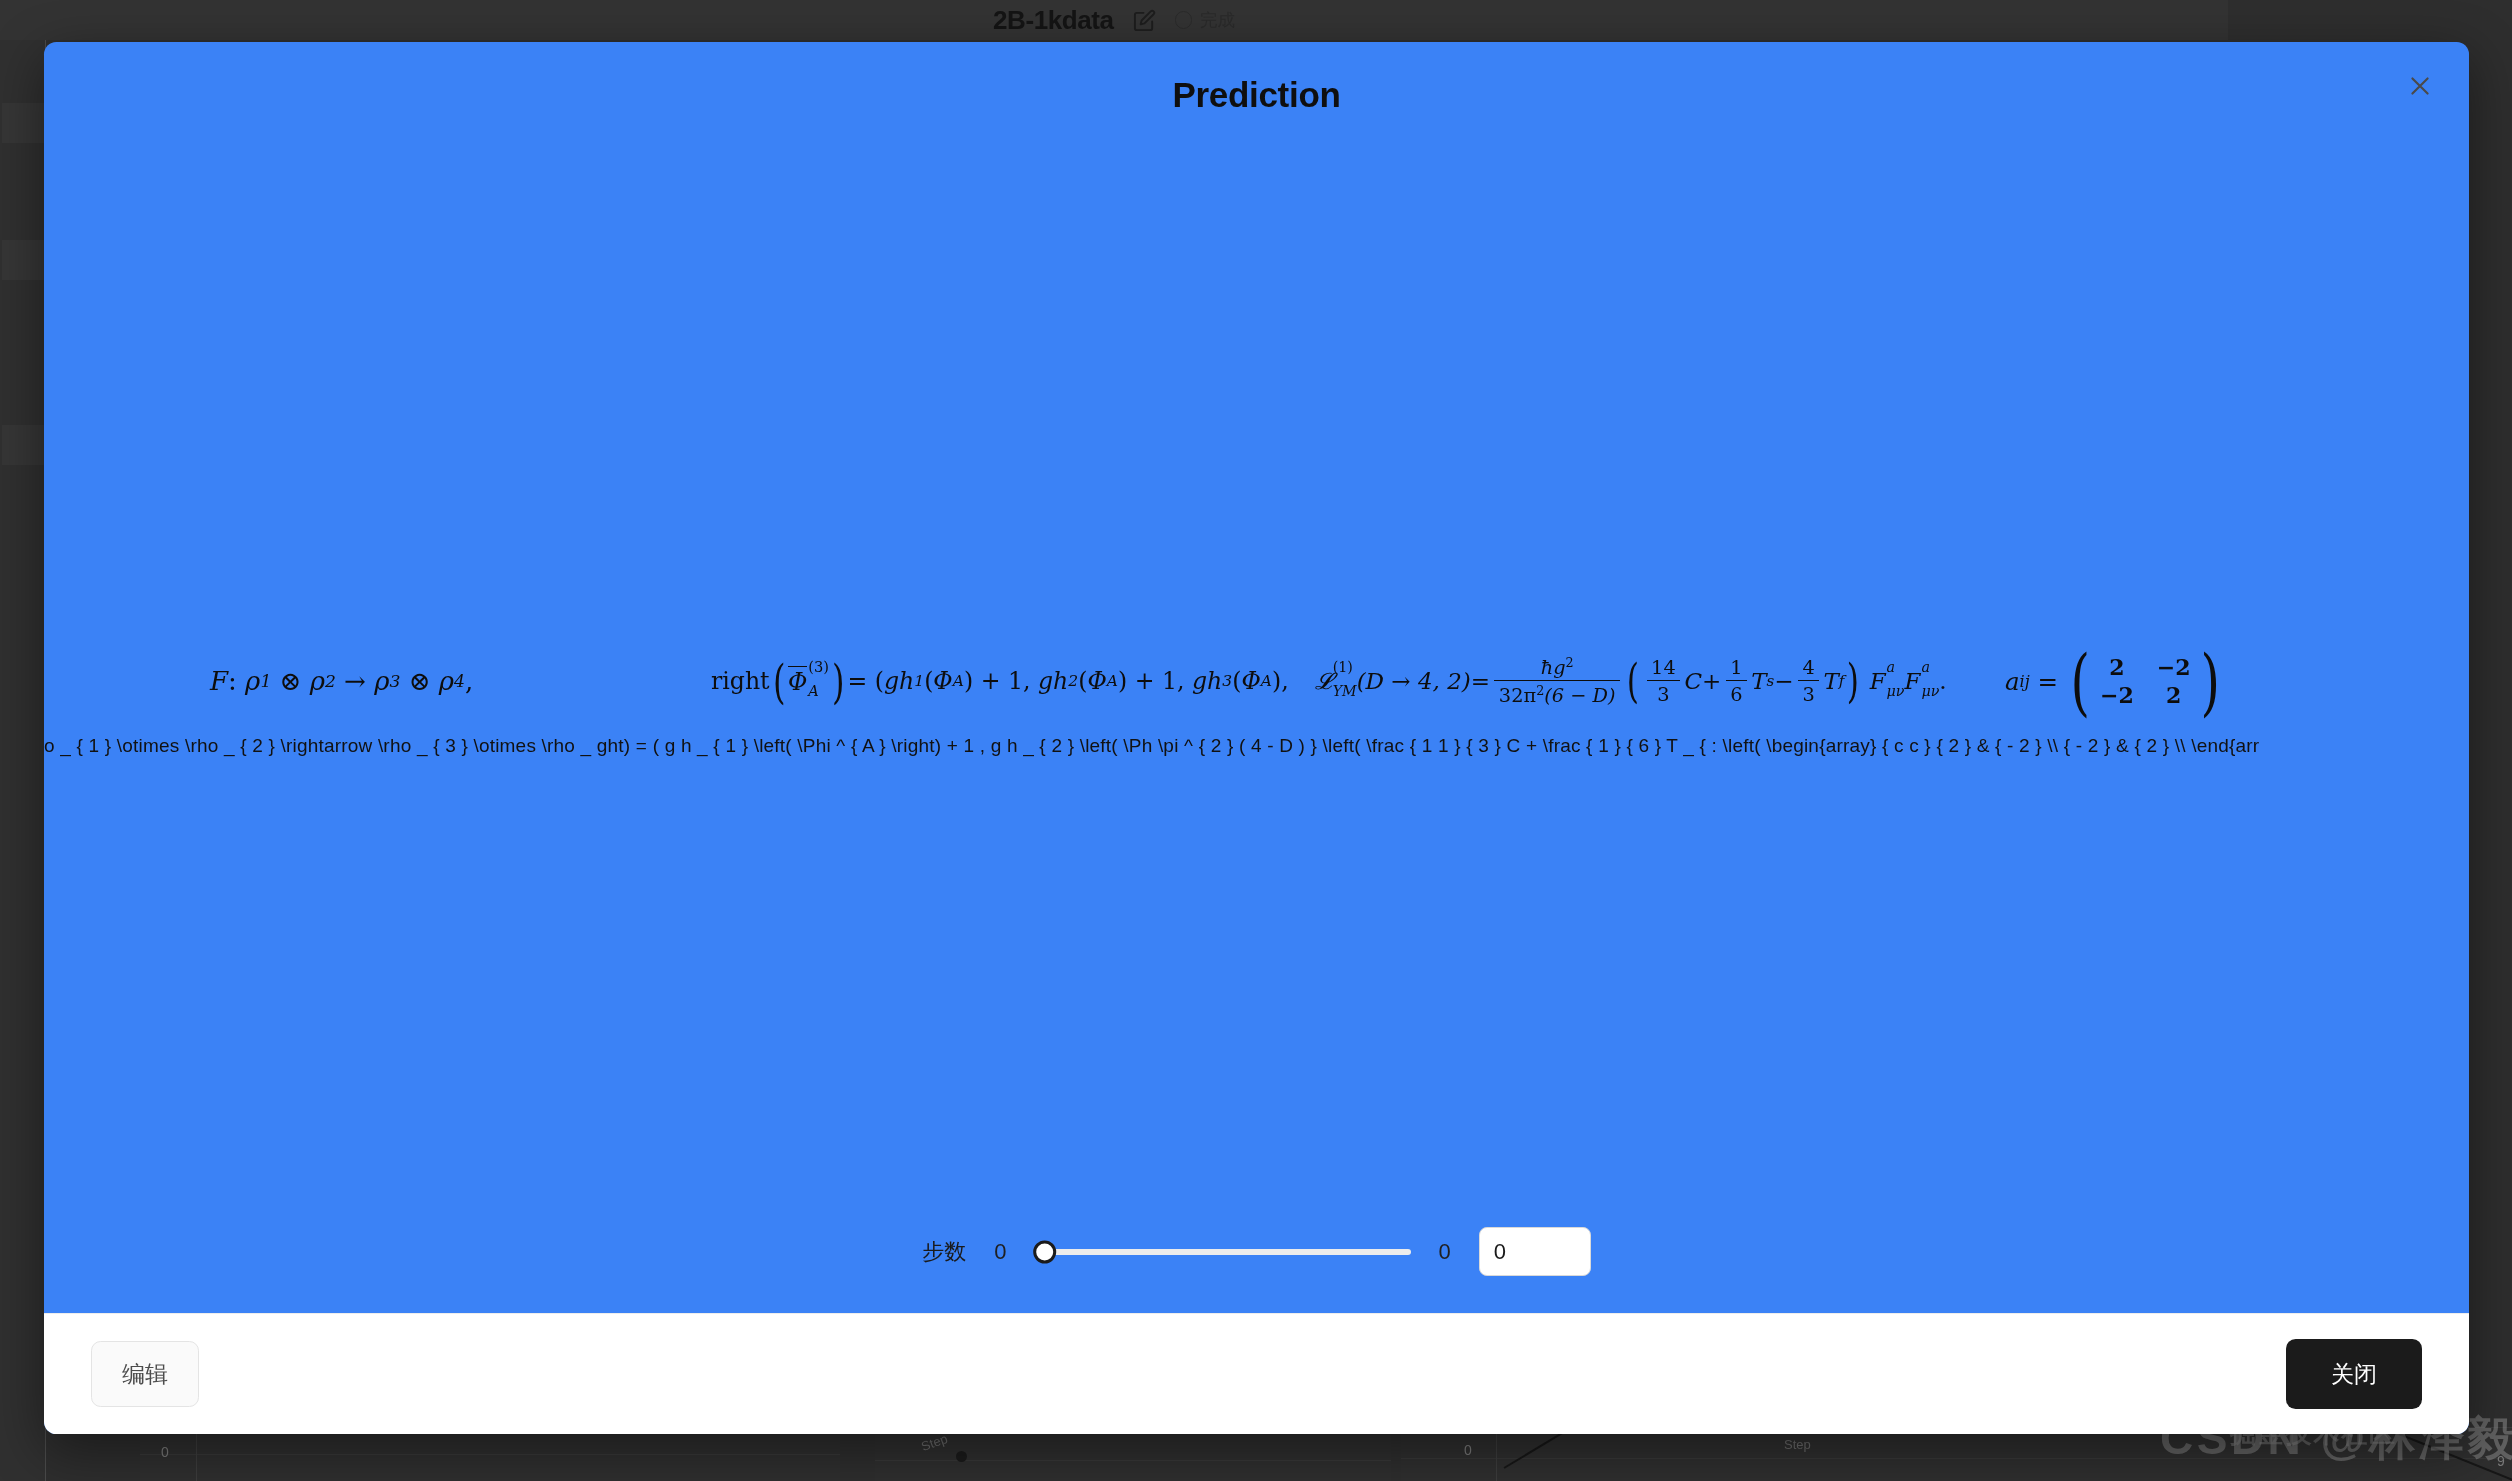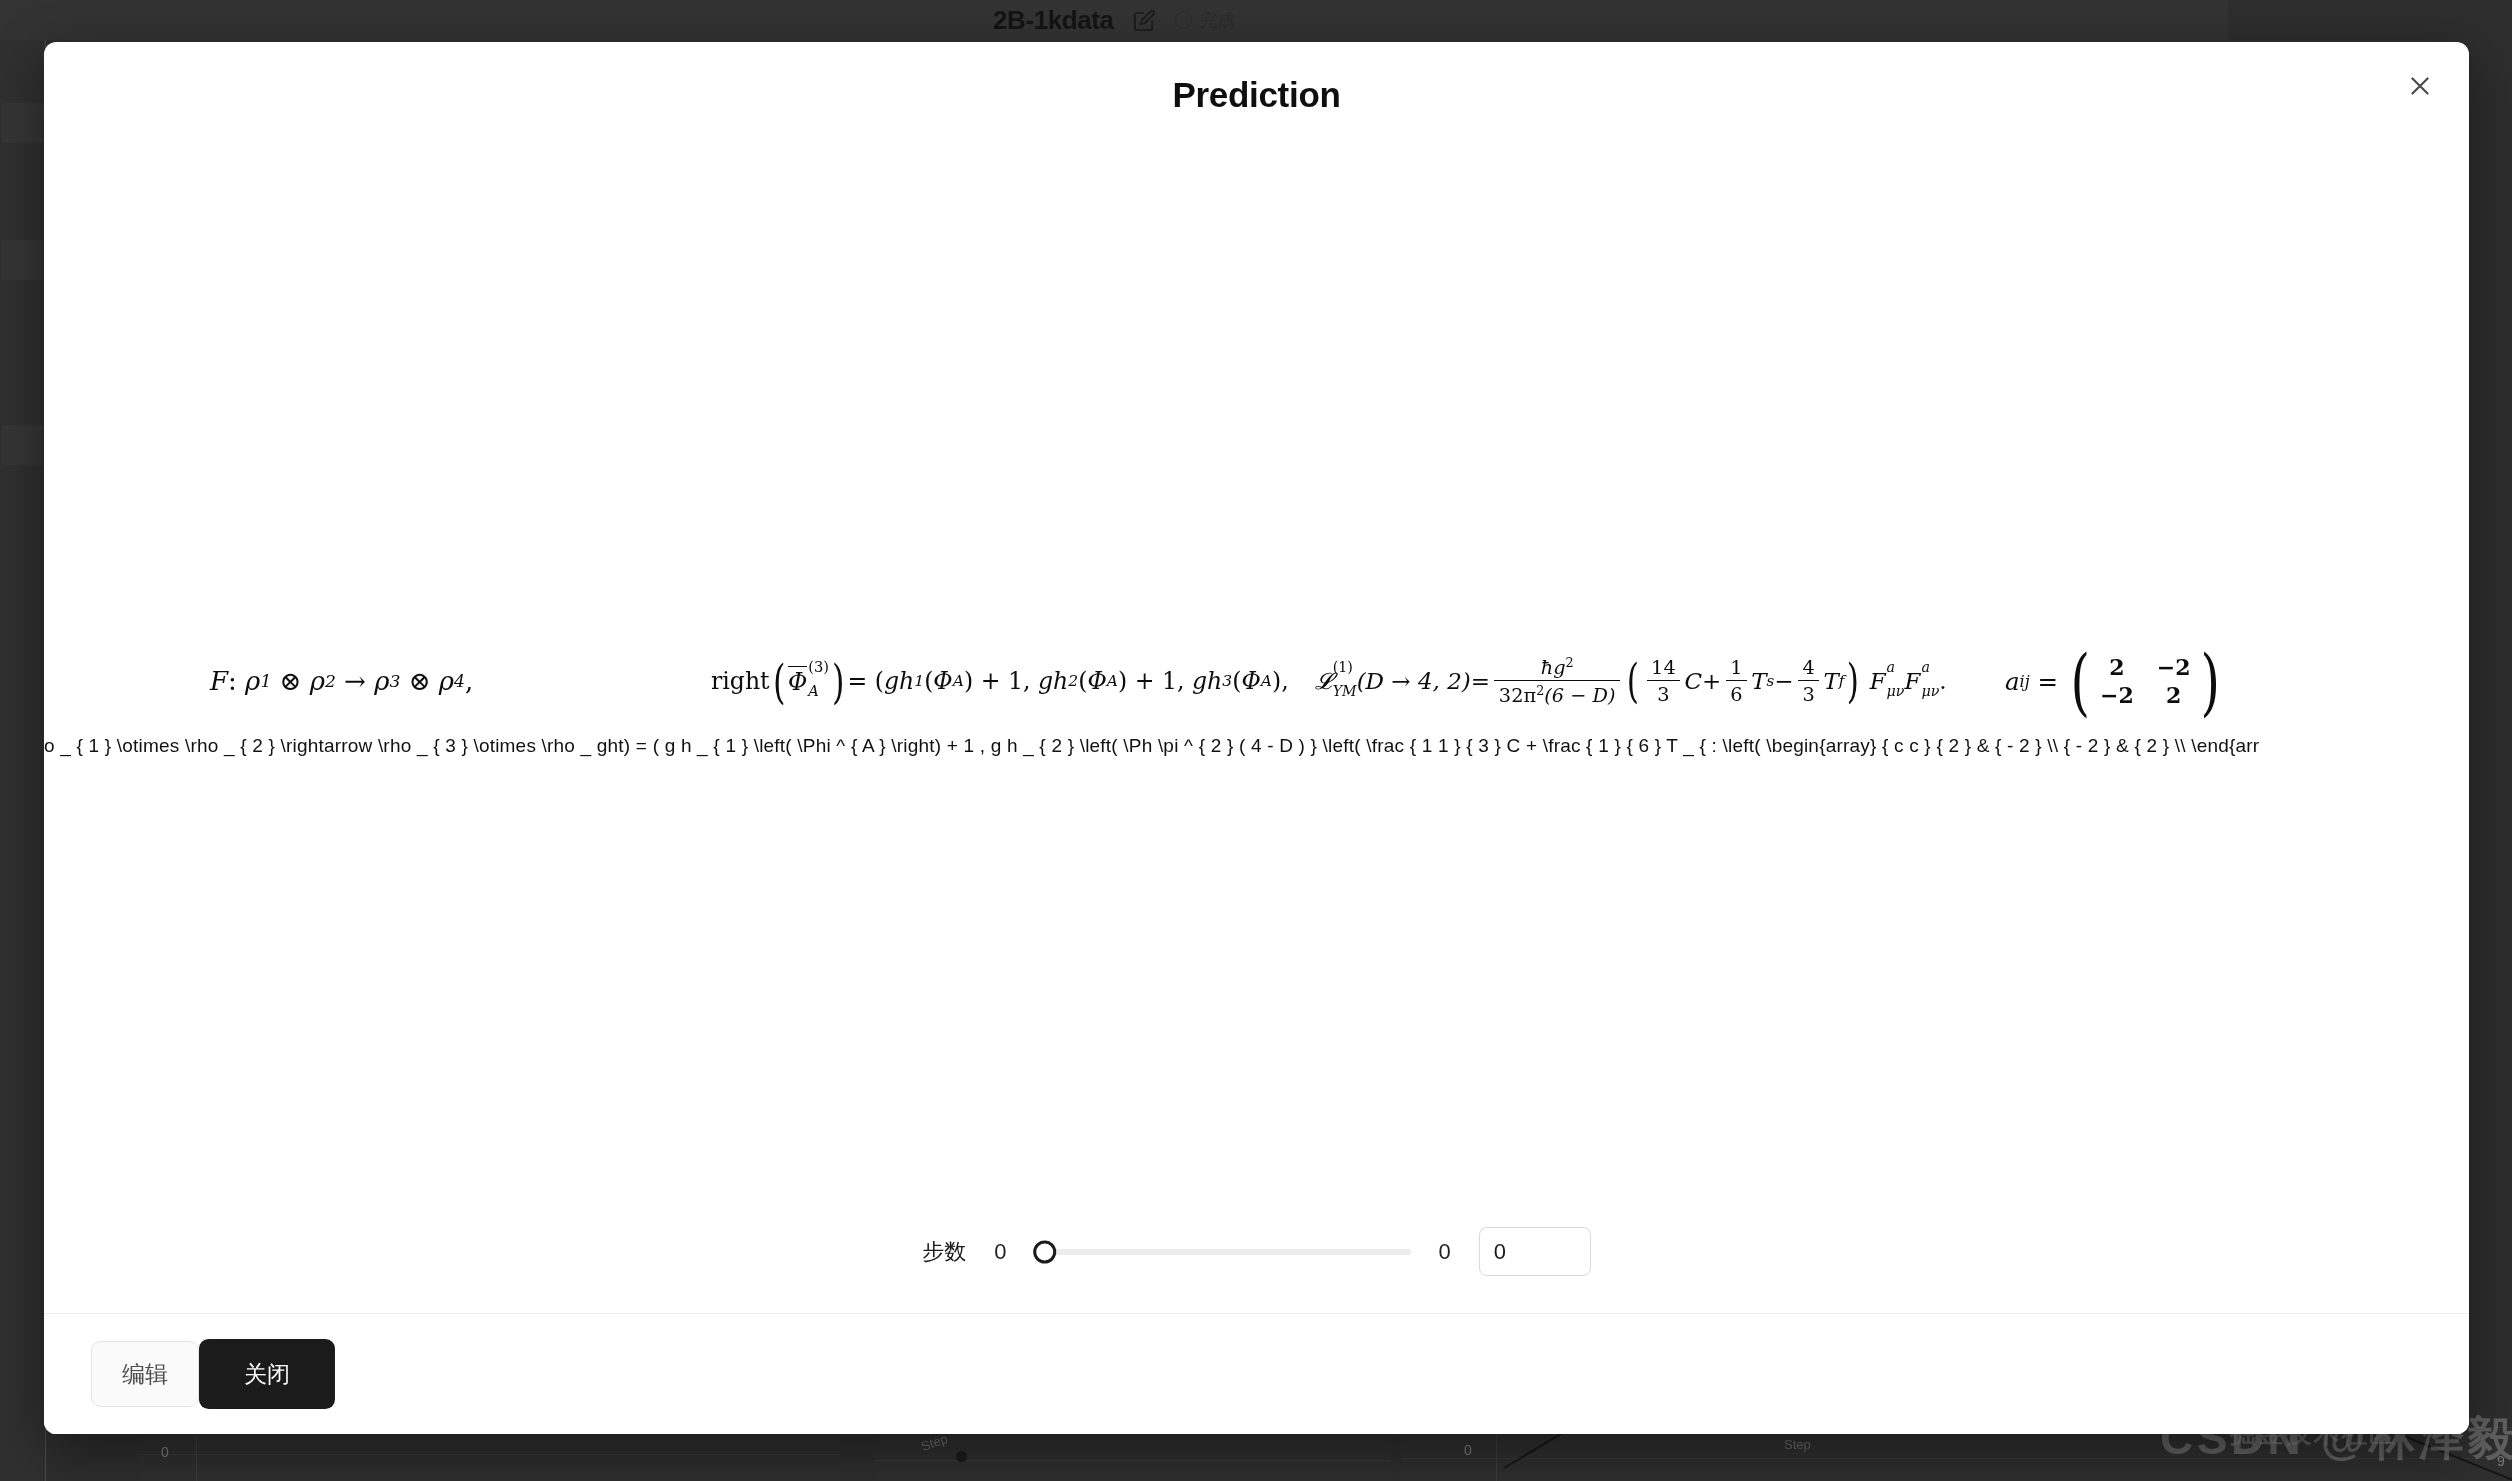--- a/index.html
+++ b/index.html
@@ -105,21 +105,21 @@
     white-space: nowrap;
     user-select: none;
     pointer-events: none;
   }
 
   
   .modal {
     position: absolute;
     left: 44px; top: 42px;
     width: 2425px; height: 1392px;
-    background: #ffffff;
+    background: #3b82f6;
     border-radius: 12.3px;
     box-shadow: 0 15.8px 53px rgba(0,0,0,0.45);
     display: flex; flex-direction: column;
     overflow: hidden;
   }
   .modal-header {
     position: relative;
     height: 105px;
     flex: none;
     display: flex; align-items: center; justify-content: center;
@@ -260,21 +260,21 @@
     color: #1a1a1a;
     font-family: "Liberation Sans", sans-serif;
     outline: none;
   }
 
   
   .modal-footer {
     flex: none;
     height: 121px;
     border-top: 0.9px solid #ededed;
-    display: flex; align-items: center; justify-content: flex-start;
+    display: flex; align-items: center; justify-content: space-between;
     padding: 0 47px;
     background: #ffffff;
   }
   .btn {
     font-family: "Liberation Sans", sans-serif;
     font-size: 23px;
     border-radius: 9.6px;
     cursor: pointer;
     border: 0.9px solid transparent;
   }

